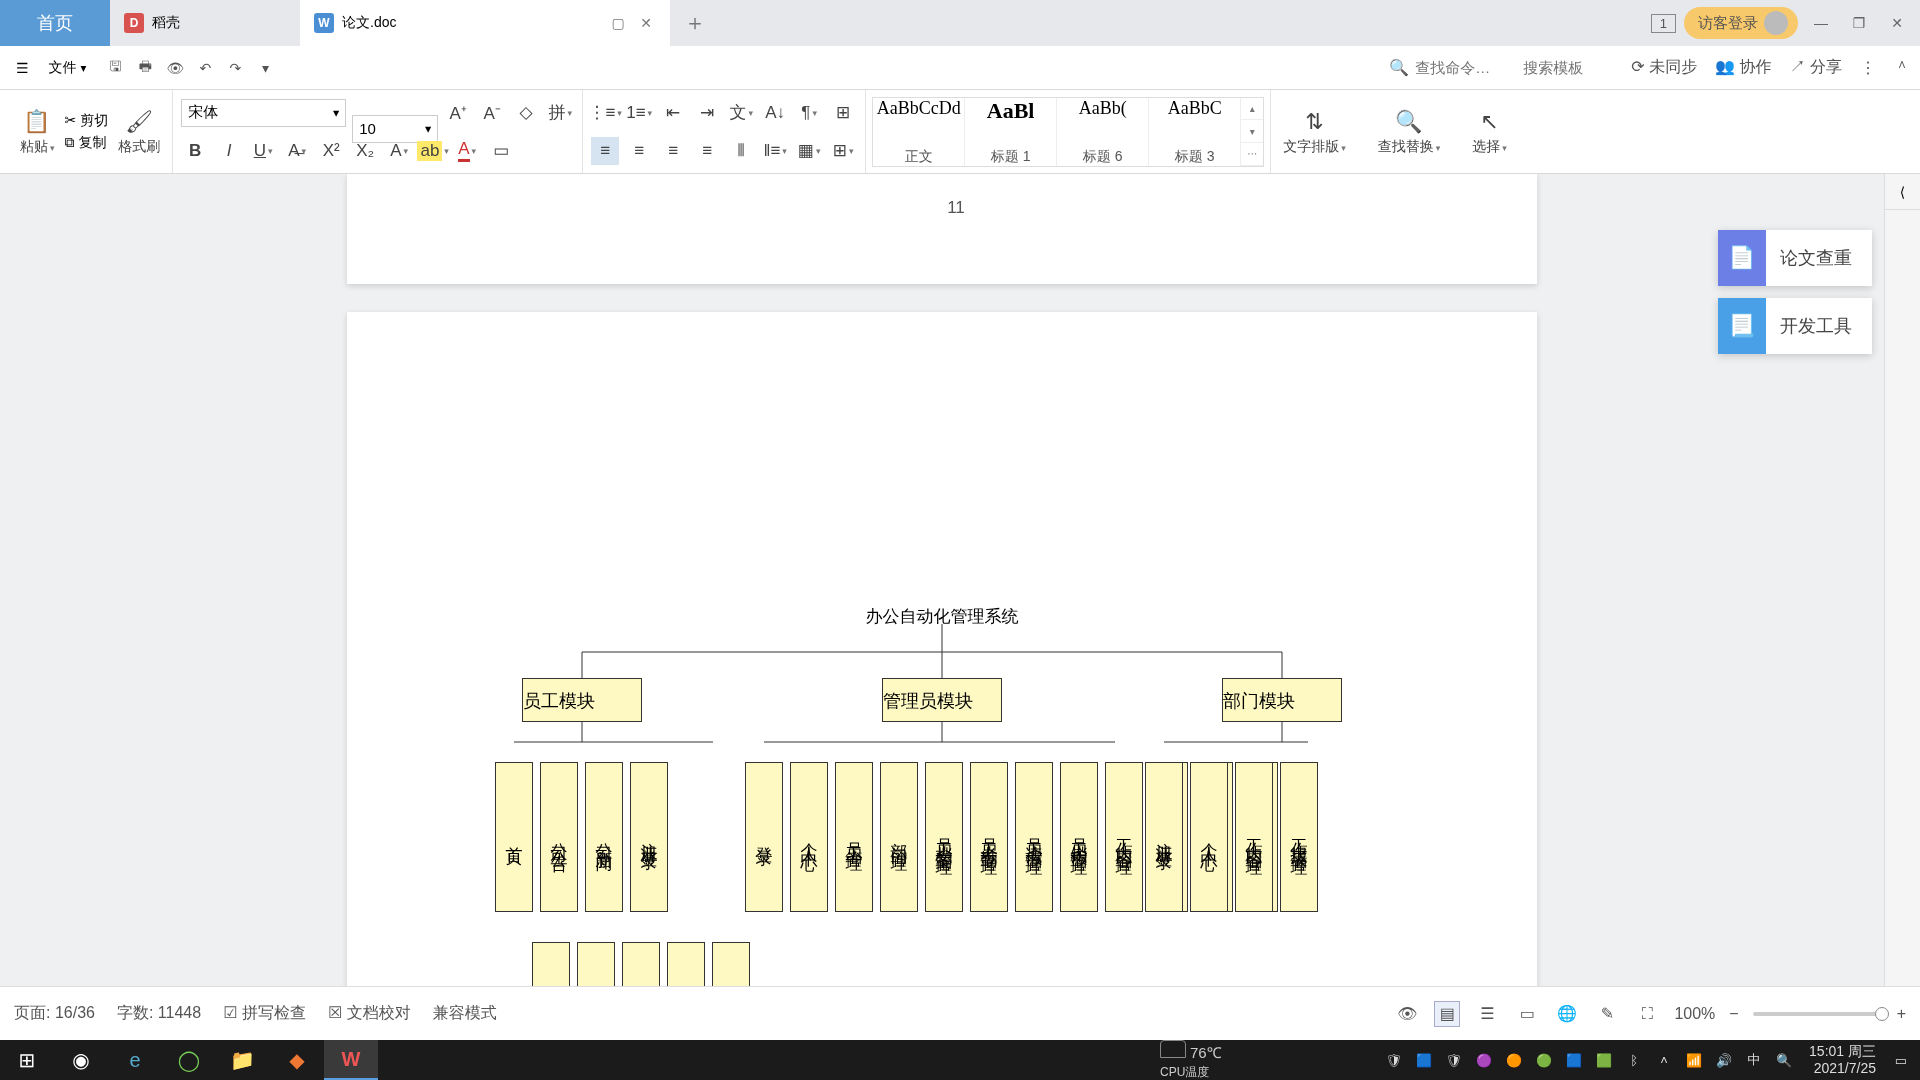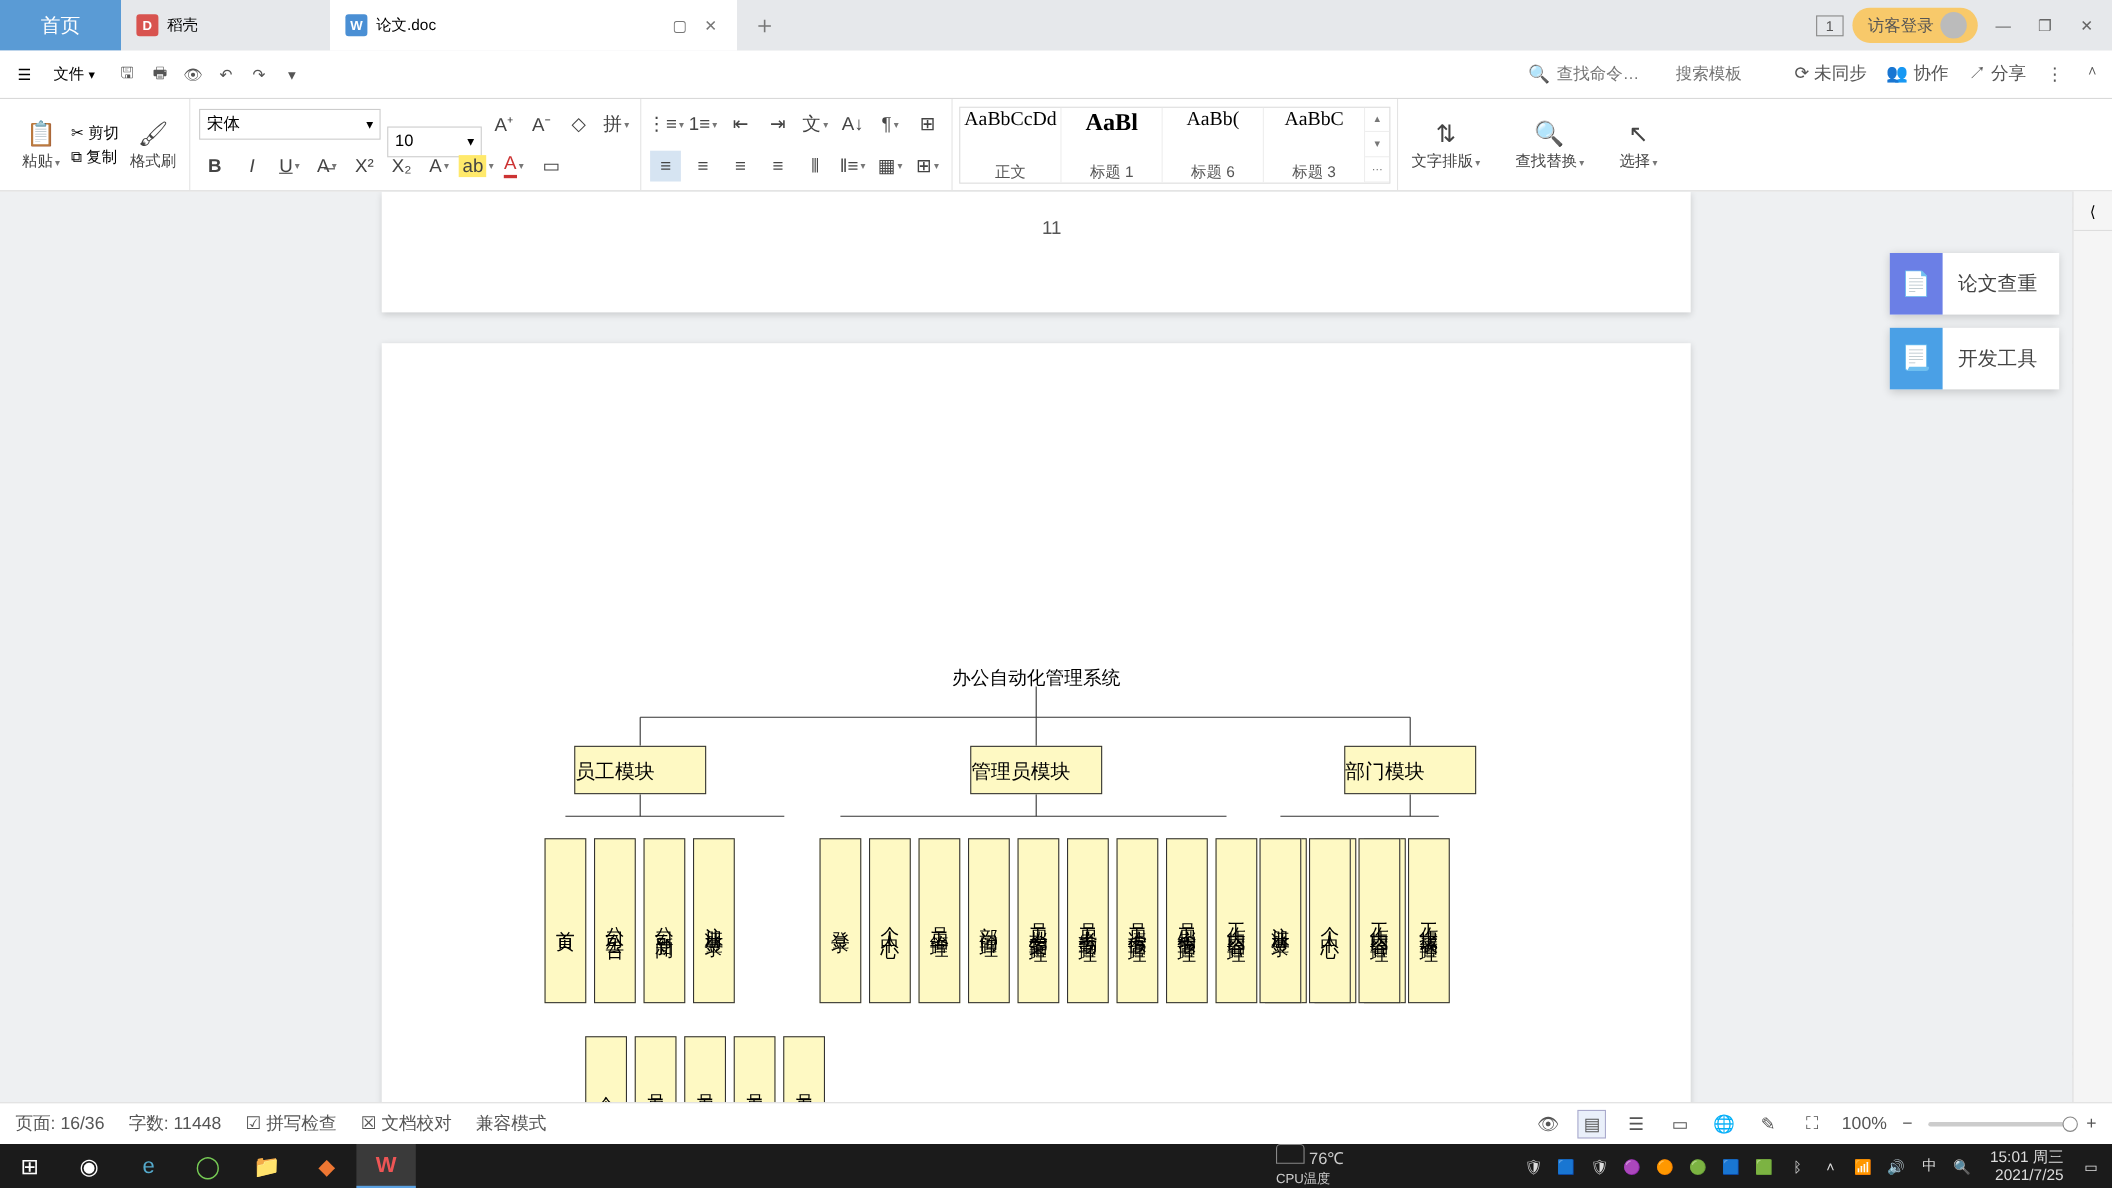--- a/index.html
+++ b/index.html
@@ -79,21 +79,21 @@
 .sidepanel { position:absolute; right:0; top:174px; width:36px; bottom:40px; background:#f5f5f5; border-left:1px solid #ddd; z-index:3; }
 .sidepanel .collapse { height:36px; display:flex; align-items:center; justify-content:center; border-bottom:1px solid #ddd; cursor:pointer; }
 .float-cards { position:absolute; right:48px; top:230px; z-index:4; display:flex; flex-direction:column; gap:12px; }
 .float-card { background:#fff; box-shadow:0 2px 8px rgba(0,0,0,.18); display:flex; align-items:center; height:56px; padding-right:20px; cursor:pointer; }
 .float-card .cicon { width:48px; height:56px; display:flex; align-items:center; justify-content:center; color:#fff; font-size:22px; }
 .float-card.a .cicon { background:#6b7fe6; }
 .float-card.b .cicon { background:#4aa0e6; }
 .float-card .ctext { padding-left:14px; font-size:18px; color:#444; }
 
 
-.status { position:absolute; left:0; right:0; bottom:40px; height:38px; background:#fff; border-top:1px solid #ddd; display:flex; align-items:center; padding:0 14px; gap:22px; font-size:16px; color:#555; z-index:5; }
+.status { position:absolute; left:0; right:0; bottom:40px; height:54px; background:#fff; border-top:1px solid #ddd; display:flex; align-items:center; padding:0 14px; gap:22px; font-size:16px; color:#555; z-index:5; }
 .status .right { margin-left:auto; display:flex; align-items:center; gap:14px; }
 .status .vbtn { width:26px; height:26px; display:inline-flex; align-items:center; justify-content:center; cursor:pointer; border:1px solid transparent; }
 .status .vbtn.on { border-color:#aac; background:#eaf0fa; }
 .slider { width:130px; height:4px; background:#ccc; position:relative; border-radius:2px; }
 .slider .knob { position:absolute; right:-6px; top:-5px; width:14px; height:14px; border-radius:50%; background:#fff; border:1px solid #888; }
 
 
 .taskbar { position:absolute; left:0; right:0; bottom:0; height:40px; background:#1b1b1b; display:flex; align-items:center; z-index:10; }
 .taskbar .tbtn { width:54px; height:40px; display:flex; align-items:center; justify-content:center; color:#fff; font-size:20px; cursor:pointer; }
 .taskbar .tbtn.active { background:#3a3a3a; border-bottom:2px solid #5aa0e0; }

